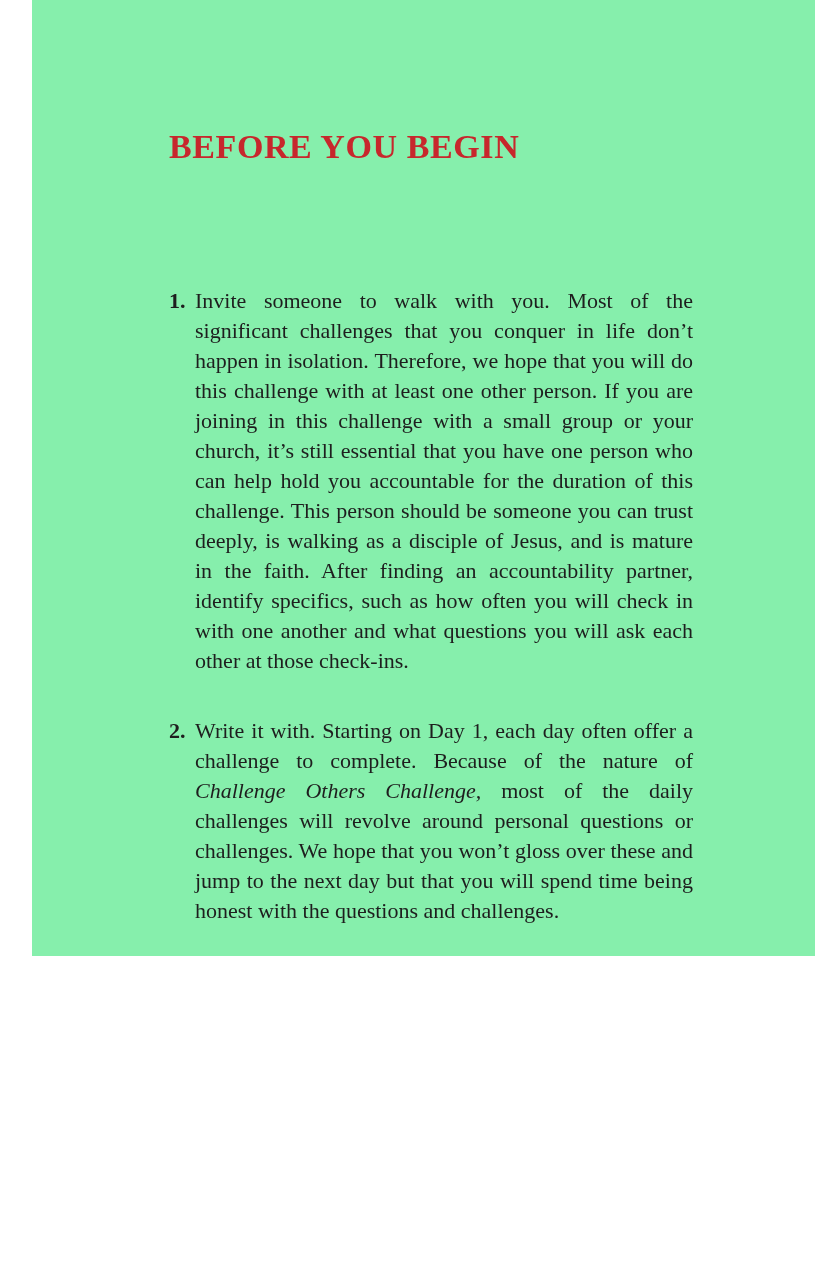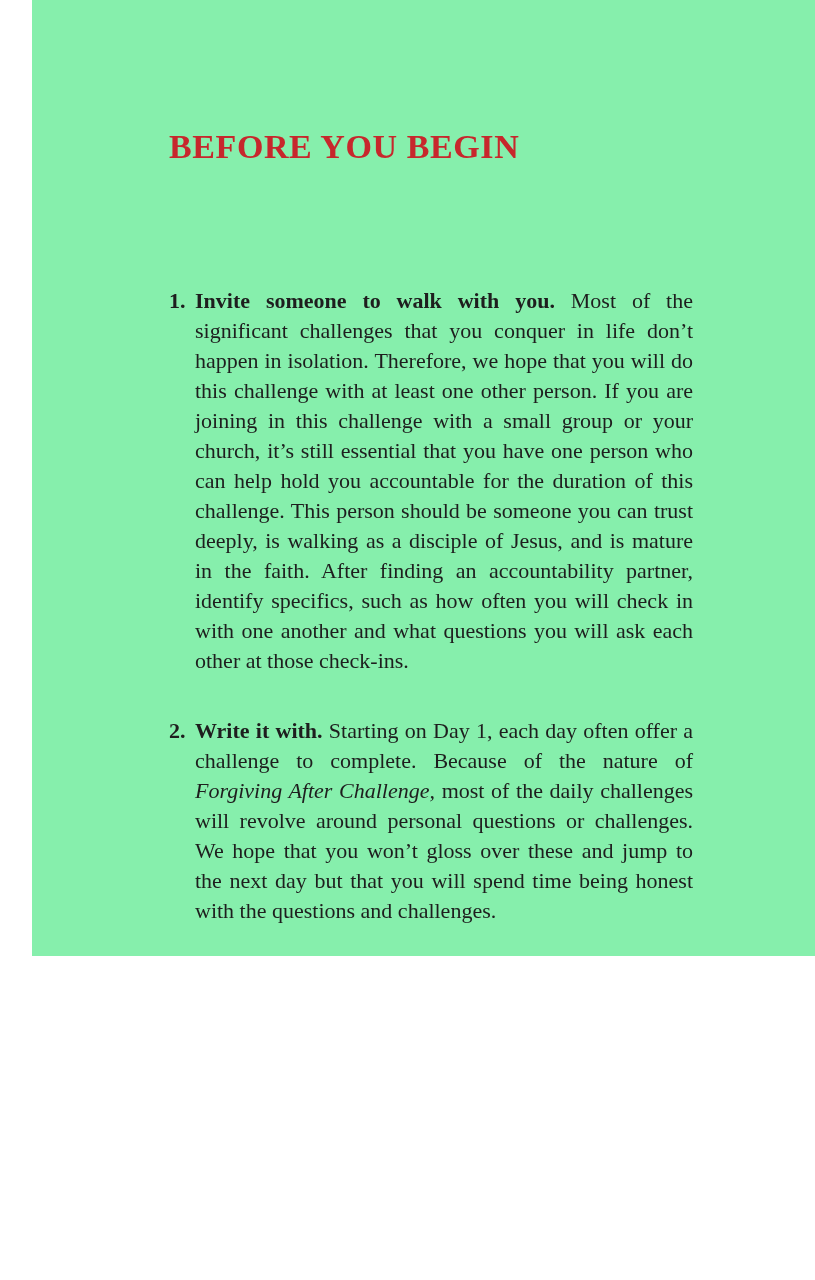--- a/index.html
+++ b/index.html
@@ -52,21 +52,21 @@
     hyphens: auto;
     -webkit-hyphens: auto;
   }
   .item-number {
     position: absolute;
     left: 0;
     top: 0;
     font-weight: bold;
   }
   .lead {
-    font-weight: bold;
+    font-weight: normal;
   }
   .book-title {
     font-style: italic;
   }
 </style>
 </head>
 <body>
 
 <div class="page">
   <div class="content">
@@ -79,19 +79,19 @@
       <div class="list-item">
         <span class="item-number">1.</span>
         <span class="lead">Invite someone to walk with you.</span>
         <span>Most of the significant challenges that you conquer in life don’t happen in isolation. Therefore, we hope that you will do this challenge with at least one other person. If you are joining in this challenge with a small group or your church, it’s still essential that you have one person who can help hold you accountable for the duration of this challenge. This person should be someone you can trust deeply, is walking as a disciple of Jesus, and is mature in the faith. After finding an accountability partner, identify specifics, such as how often you will check in with one another and what questions you will ask each other at those check-ins.</span>
       </div>
 
       <div class="list-item">
         <span class="item-number">2.</span>
         <span class="lead">Write it with.</span>
         <span>Starting on Day 1, each day often offer a challenge to complete. Because of the nature of</span>
-        <em class="book-title">Forgiving After Challenge,</em>
+        <em class="book-title">Challenge Others Challenge,</em>
         <span>most of the daily challenges will revolve around personal questions or challenges. We hope that you won’t gloss over these and jump to the next day but that you will spend time being honest with the questions and challenges.</span>
       </div>
 
     </div>
   </div>
 </div>
 
 </body></html>

